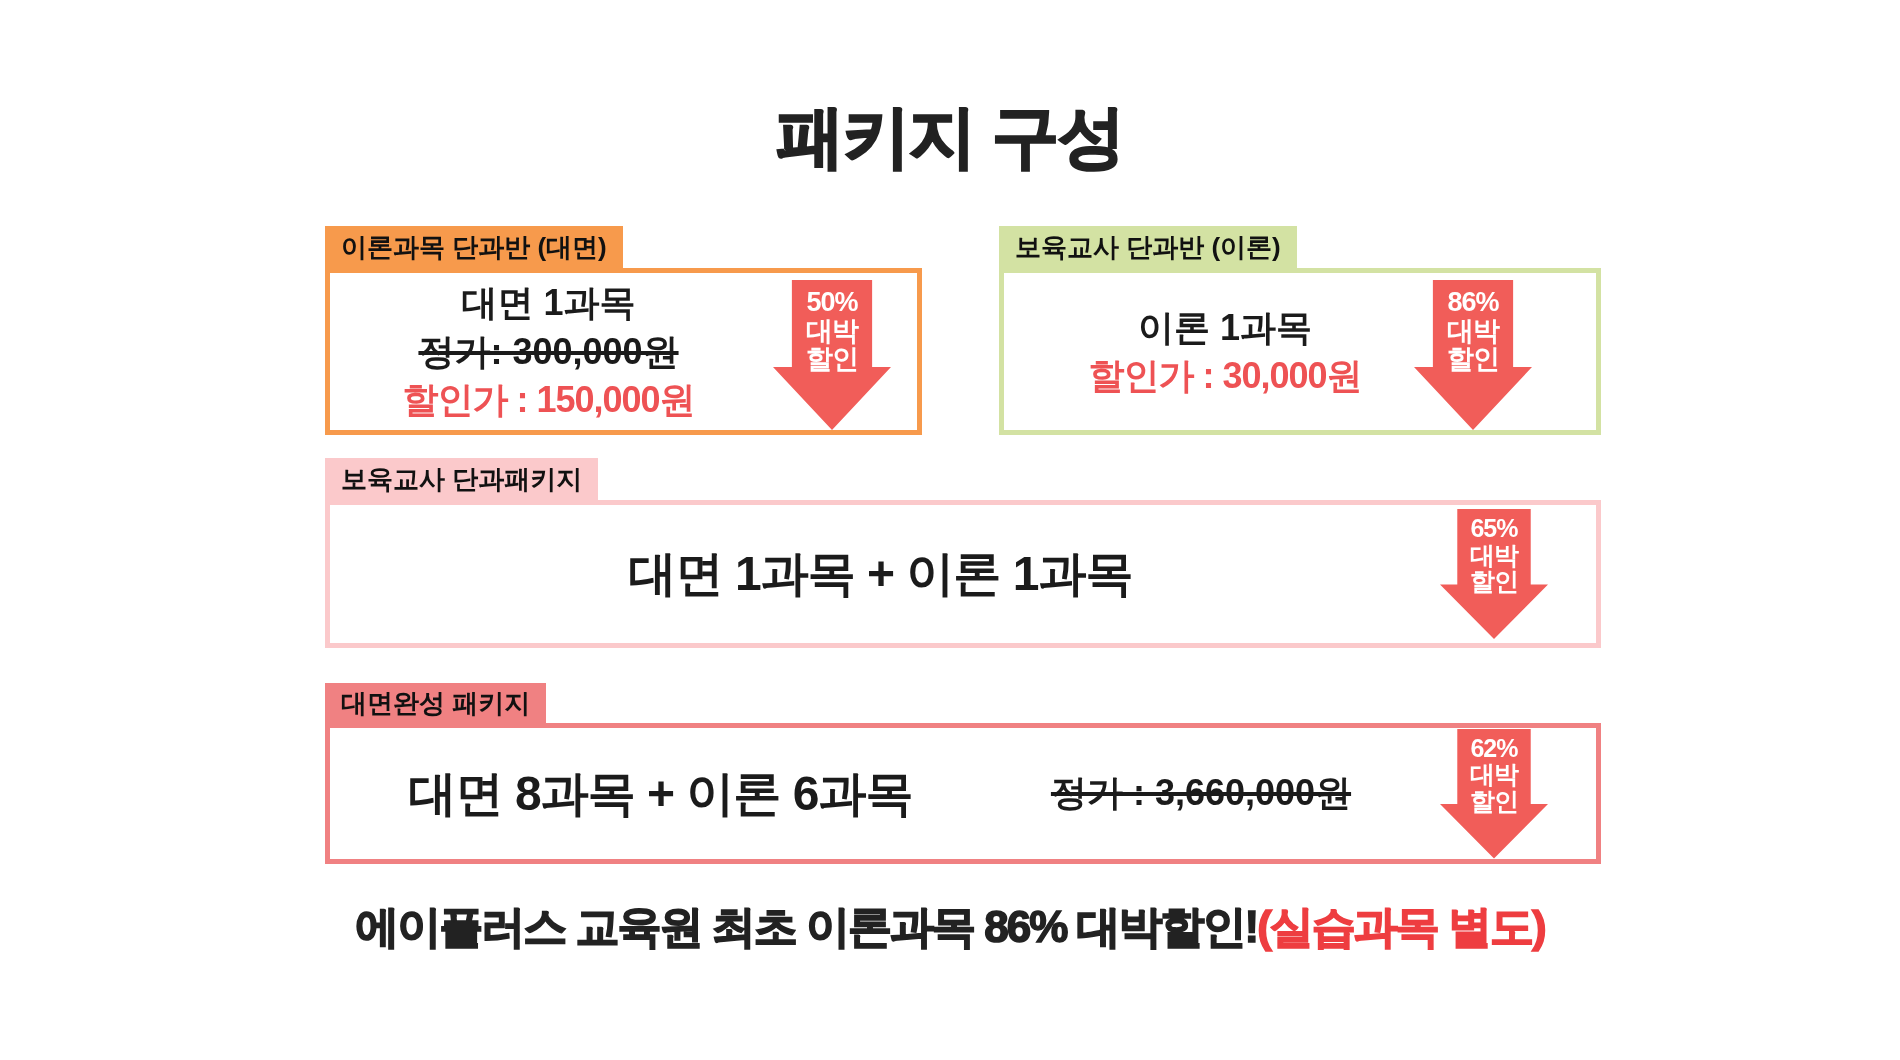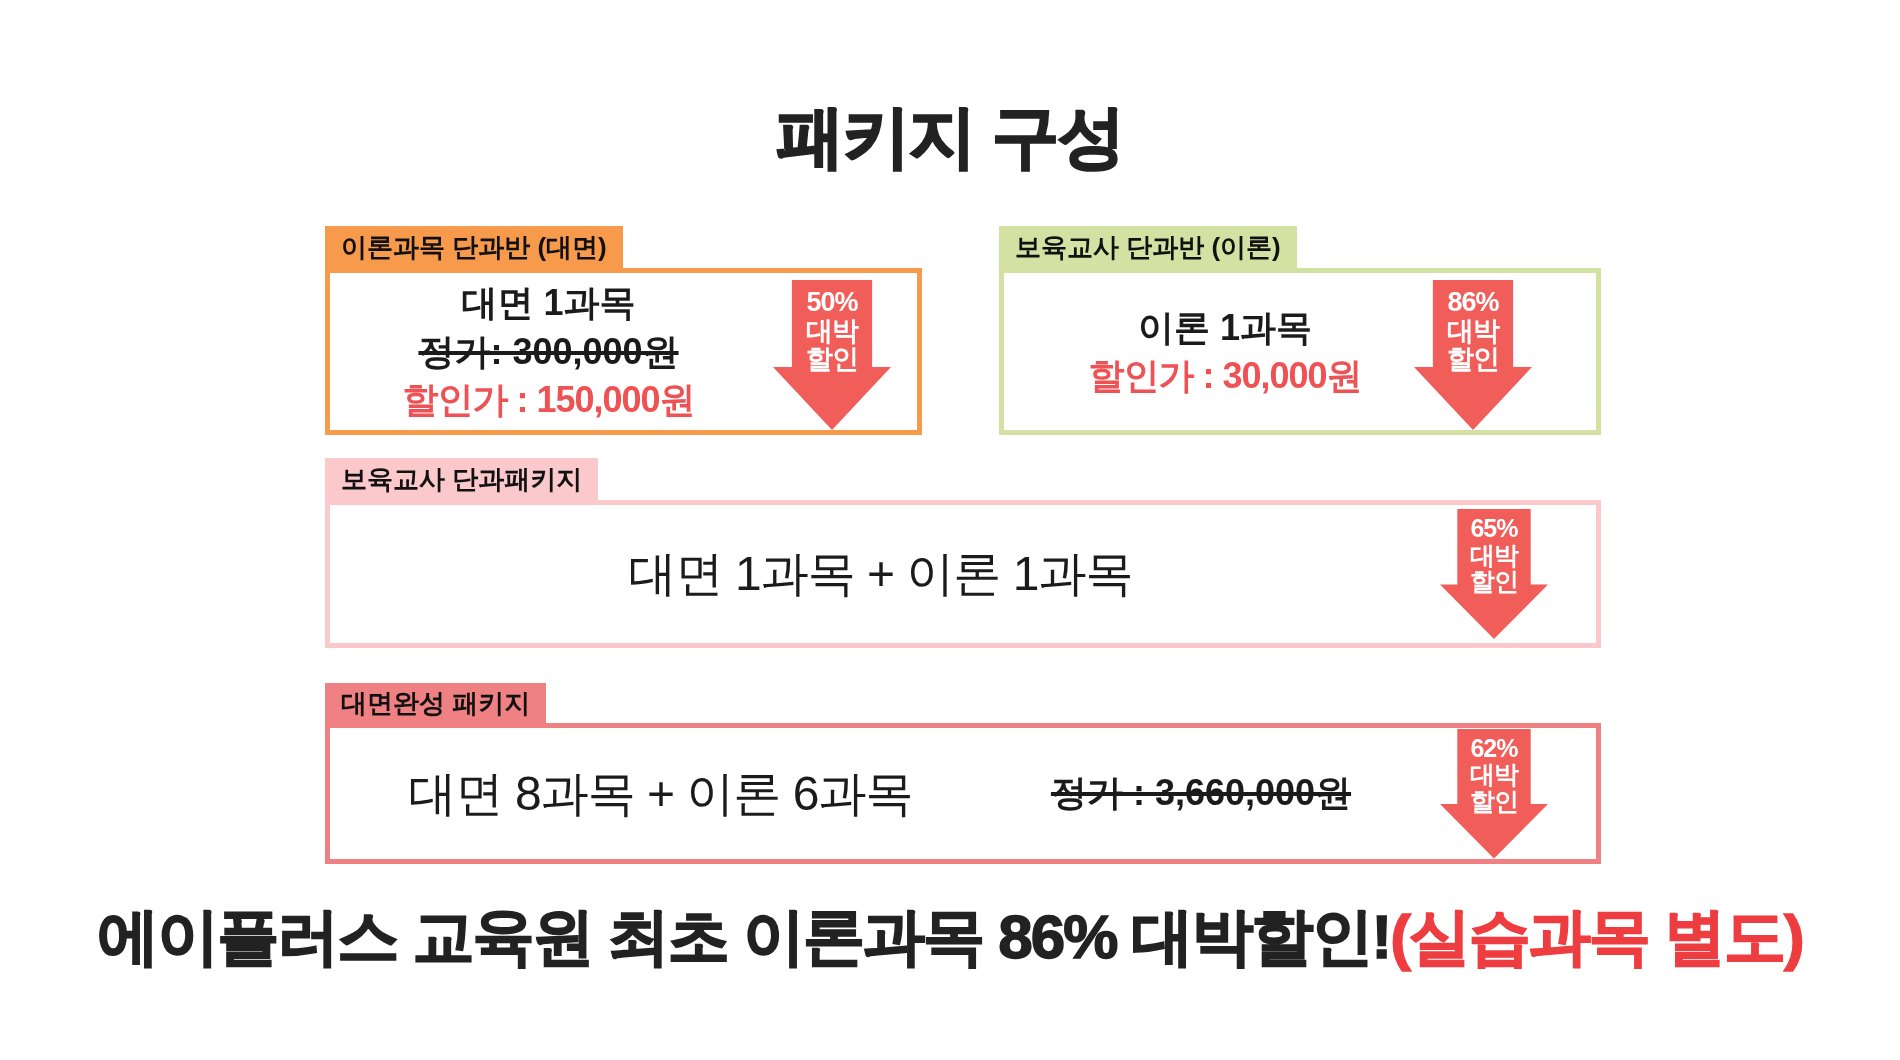--- a/index.html
+++ b/index.html
@@ -38,33 +38,33 @@
   }
   .card-top .arrow{right:26px;top:7px;width:118px;height:150px;}
   .arrow-text{
     padding-top:8px;text-align:center;color:#ffffff;font-weight:800;
     font-size:27px;line-height:1.06;letter-spacing:-1px;
   }
   .card-wide .boxx{display:flex;align-items:center;}
   .card-wide .boxx.h3{height:148px;}
   .card-wide .boxx.h4{height:141px;}
   .wide-title{
-    flex:1;text-align:center;font-size:48px;font-weight:400;
+    flex:1;text-align:center;font-size:48px;font-weight:700;
     letter-spacing:-1px;color:#1b1b1b;padding-left:10px;
   }
   .price-col{
     width:440px;text-align:center;display:flex;flex-direction:column;
     justify-content:center;gap:4px;
   }
   .arrow-zone{width:175px;height:100%;position:relative;}
   .card-wide .arrow{right:48px;top:50%;transform:translateY(-50%);width:108px;height:130px;}
   .card-wide .arrow-text{font-size:25px;padding-top:6px;}
   .footer-note{
     position:absolute;top:903px;left:0;width:100%;text-align:center;
-    font-size:62px;font-weight:900;letter-spacing:-2px;line-height:1.1;
+    font-size:44px;font-weight:900;letter-spacing:-2px;line-height:1.1;
     color:#222222;-webkit-text-stroke:1.5px #222222;white-space:nowrap;
   }
   .footer-note .hl{-webkit-text-stroke:1.5px currentColor;}
 </style>
 </head>
 <body>
 
 <div id="stage">
 
   <div class="page-title">패키지 구성</div>

